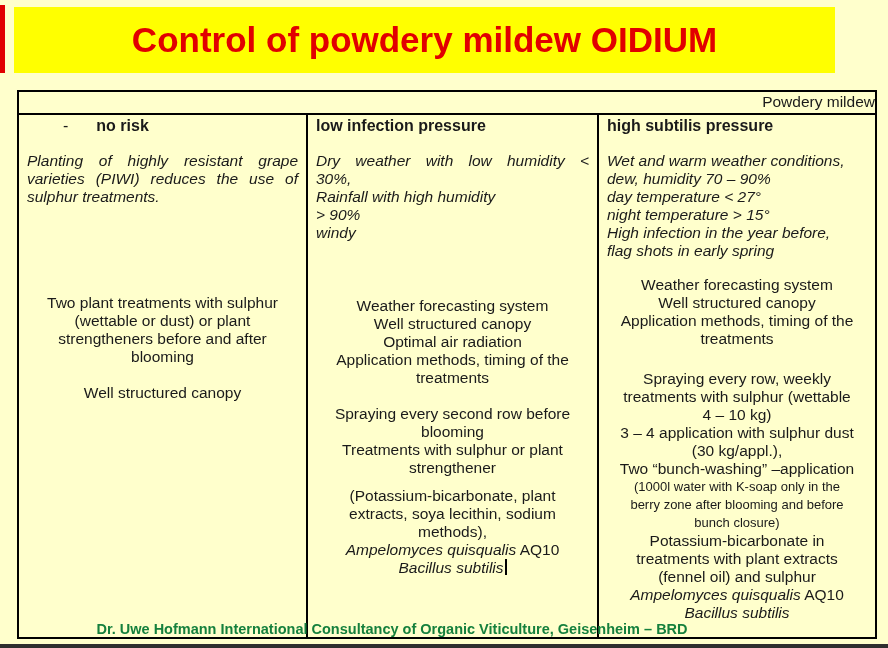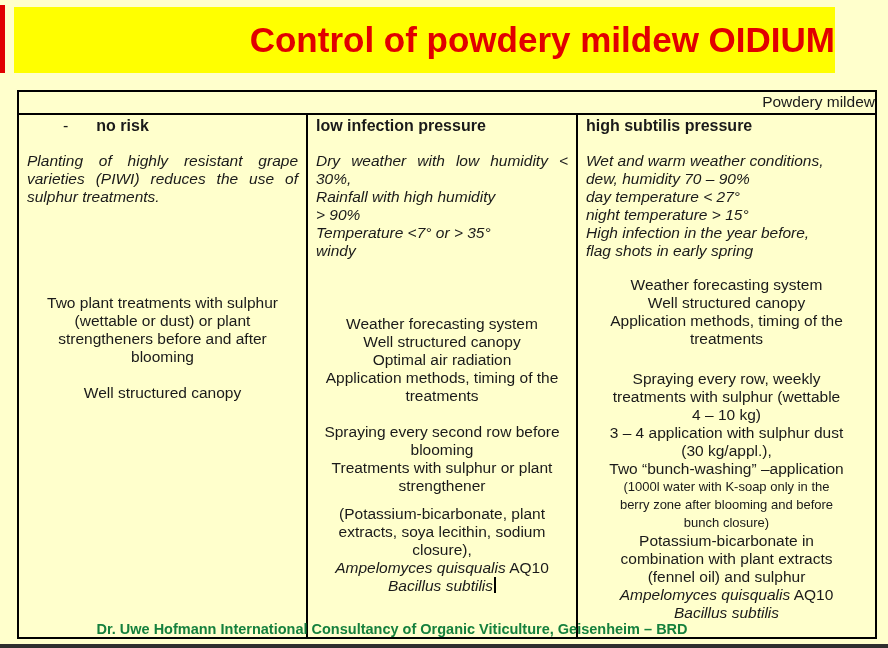--- a/index.html
+++ b/index.html
@@ -14,41 +14,41 @@
     color:#1a1a1a;
   }
   
   .edge-strip{
     position:absolute;left:0;top:5px;width:5px;height:68px;
     background:#E10000;
   }
   .title-banner{
     position:absolute;left:14px;top:7px;width:821px;height:66px;
     background:#FFFF00;
-    display:flex;align-items:center;justify-content:flex-end;
+    display:flex;align-items:center;justify-content:center;
   }
   .title-banner .title-text{
     color:#E10000;font-weight:bold;font-size:35px;line-height:66px;
     letter-spacing:0px;white-space:nowrap;
   }
   .mtable{
     position:absolute;left:17px;top:90px;width:860px;height:549px;
     border:2px solid #000;box-sizing:border-box;
     font-size:15.5px;line-height:18px;
   }
   .caption-row{
     height:23px;border-bottom:2px solid #000;box-sizing:border-box;
     text-align:right;font-size:15.5px;line-height:20px;
   }
   .cols{
     display:flex;height:calc(100% - 23px);
   }
   .col{box-sizing:border-box;padding:2px 8px 0 8px;}
   .c0{width:287px;}
-  .c1{width:270px;border-left:2px solid #000;}
+  .c1{width:291px;border-left:2px solid #000;}
   .c2{flex:1;border-left:2px solid #000;}
   .col-head{font-weight:bold;font-size:16px;line-height:18px;}
   .c0 .col-head{display:flex;padding-left:36px;}
   .c0 .col-head .dash{font-weight:normal;margin-right:28px;}
   .cond{font-style:italic;margin-top:17px;}
   .cond.j2 div:nth-child(-n+2){text-align:justify;text-align-last:justify;}
   .cond.j1 div:nth-child(1){text-align:justify;text-align-last:justify;}
   .center{text-align:center;}
   .c0 .ma{margin-top:88px;}
   .c0 .mb{margin-top:18px;}
@@ -112,40 +112,39 @@
           </div>
       </div>
 
       <div class="col c1">
         <div class="col-head">low infection pressure</div>
         <div class="cond j1">
             <div>Dry weather with low humidity &lt;</div>
             <div>30%,</div>
             <div>Rainfall with high humidity</div>
             <div>&gt; 90%</div>
-            <div>Temperature &lt;7° or &gt; 35°</div>
             <div>windy</div>
           </div>
         <div class="center ma">
             <div>Weather forecasting system</div>
             <div>Well structured canopy</div>
             <div>Optimal air radiation</div>
             <div>Application methods, timing of the</div>
             <div>treatments</div>
           </div>
         <div class="center mb">
             <div>Spraying every second row before</div>
             <div>blooming</div>
             <div>Treatments with sulphur or plant</div>
             <div>strengthener</div>
           </div>
         <div class="center mc">
             <div>(Potassium-bicarbonate, plant</div>
             <div>extracts, soya lecithin, sodium</div>
-            <div>closure),</div>
+            <div>methods),</div>
           </div>
         <div class="center">
           <span class="sp-it">Ampelomyces quisqualis</span><span> AQ10</span>
         </div>
         <div class="center">
           <span class="sp-it">Bacillus subtilis</span><span class="text-cursor"></span>
         </div>
       </div>
 
       <div class="col c2">
@@ -172,21 +171,21 @@
             <div>(30 kg/appl.),</div>
             <div>Two “bunch-washing” –application</div>
           </div>
         <div class="center small-note">
             <div>(1000l water with K-soap only in the</div>
             <div>berry zone after blooming and before</div>
             <div>bunch closure)</div>
           </div>
         <div class="center">
             <div>Potassium-bicarbonate in</div>
-            <div>combination with plant extracts</div>
+            <div>treatments with plant extracts</div>
             <div>(fennel oil) and sulphur</div>
           </div>
         <div class="center">
           <span class="sp-it">Ampelomyces quisqualis</span><span> AQ10</span>
         </div>
         <div class="center">
           <span class="sp-it">Bacillus subtilis</span>
         </div>
       </div>
 

